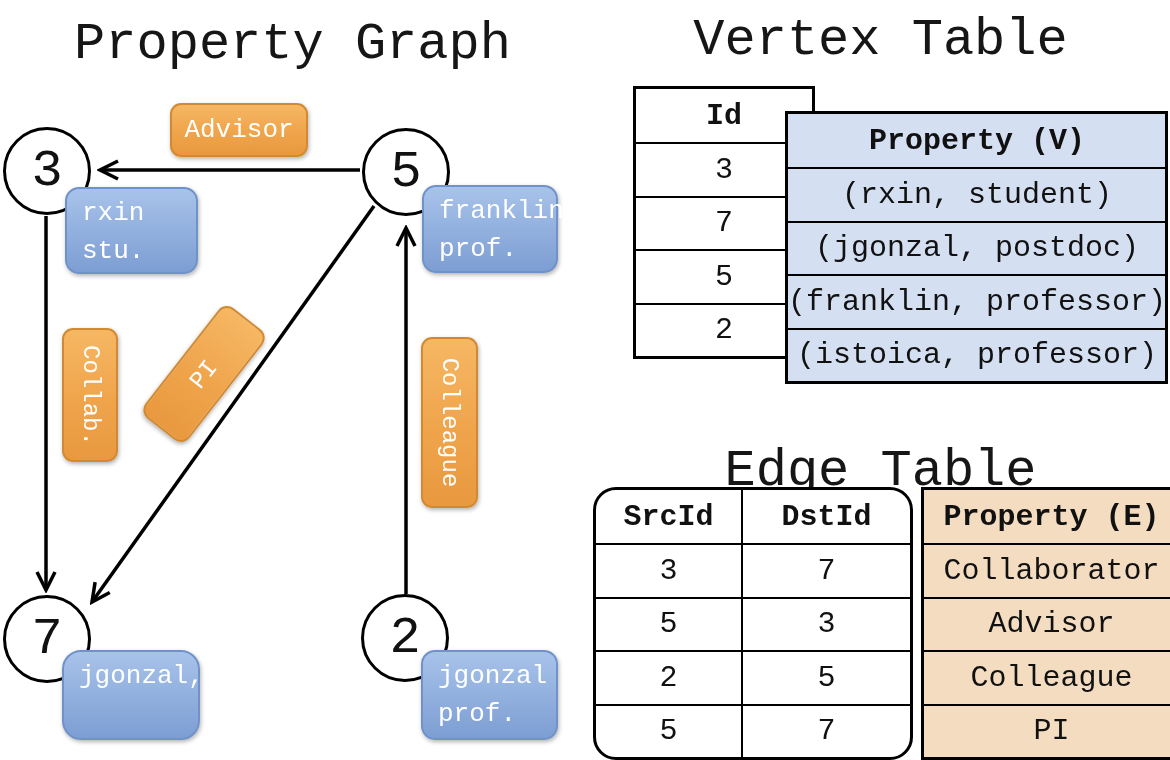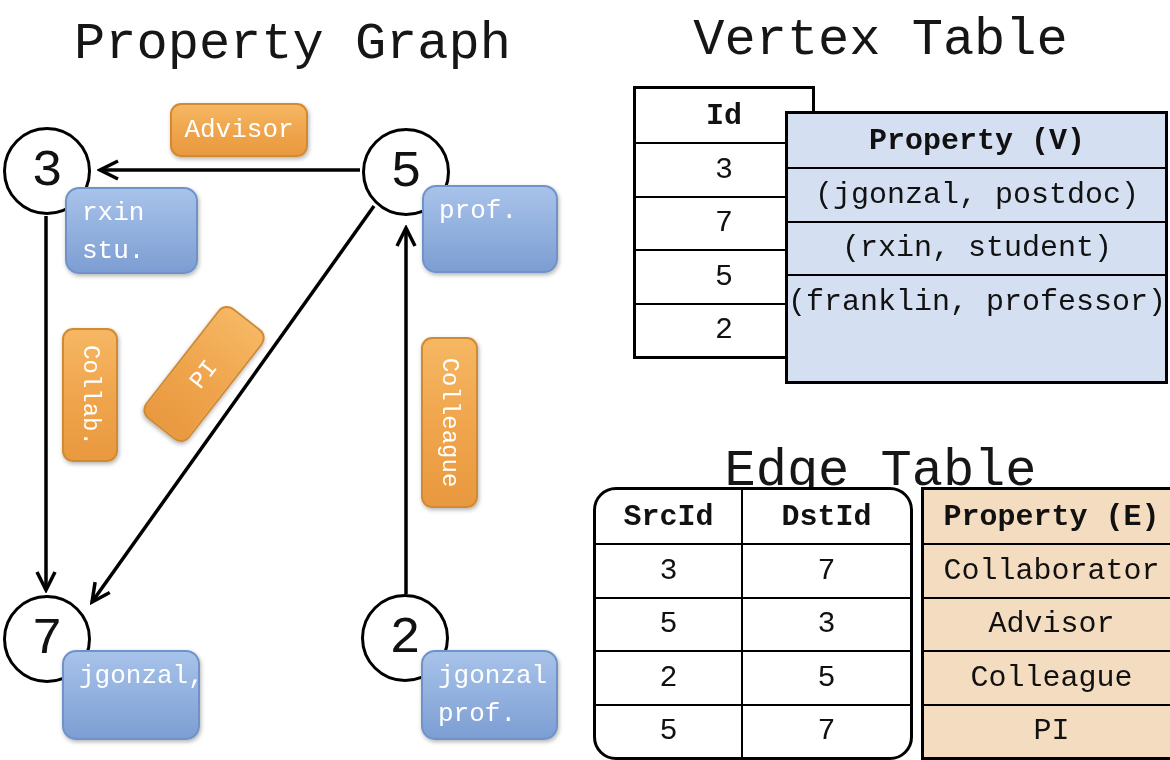--- a/index.html
+++ b/index.html
@@ -91,45 +91,47 @@
   </div>
   <div class="abs edge-label" style="left:421px;top:337px;width:57px;height:171px;font-size:24px;">
     <span class="rot-cw">Colleague</span>
   </div>
 
   <div class="abs vertex-label" style="left:65px;top:187px;width:133px;height:87px;">
     <span>rxin</span>
     <span>stu.</span>
   </div>
   <div class="abs vertex-label" style="left:422px;top:185px;width:136px;height:88px;">
+    <span>franklin,</span>
     <span>prof.</span>
   </div>
-  <div class="abs vertex-label" style="left:62px;top:650px;width:138px;height:90px;">
+  <div class="abs vertex-label" style="left:62px;top:650px;width:138px;height:90px;border-radius:19px;">
     <span>jgonzal,</span>
   </div>
   <div class="abs vertex-label" style="left:421px;top:650px;width:137px;height:90px;">
     <span>jgonzal</span>
     <span>prof.</span>
   </div>
 
   <div class="abs big-title" style="left:593px;top:12px;width:575px;">Vertex Table</div>
 
   <div class="abs tbox rows5" id="vt-id" style="left:593px;top:86px;width:182px;height:273px;margin-left:40px;">
     <div class="tcell hdr">Id</div>
     <div class="tcell">3</div>
     <div class="tcell">7</div>
     <div class="tcell">5</div>
     <div class="tcell">2</div>
   </div>
 
   <div class="abs tbox rows5 fill-blue" id="vt-prop" style="left:785px;top:99px;width:383px;height:273px;">
     <div class="tcell hdr">Property (V)</div>
+    <div class="tcell">(rxin, student)</div>
     <div class="tcell">(jgonzal, postdoc)</div>
-    <div class="tcell">(rxin, student)</div>
     <div class="tcell">(franklin, professor)</div>
+    <div class="tcell">(istoica, professor)</div>
   </div>
 
   <div class="abs big-title" style="left:593px;top:400px;width:575px;margin-top:43px;">Edge Table</div>
 
   <div class="abs tbox" id="et-left" style="left:593px;top:487px;width:320px;height:273px;border-radius:23px;">
     <div class="tcell hdr">SrcId</div>
     <div class="tcell hdr">DstId</div>
     <div class="tcell">3</div>
     <div class="tcell">7</div>
     <div class="tcell">5</div>

